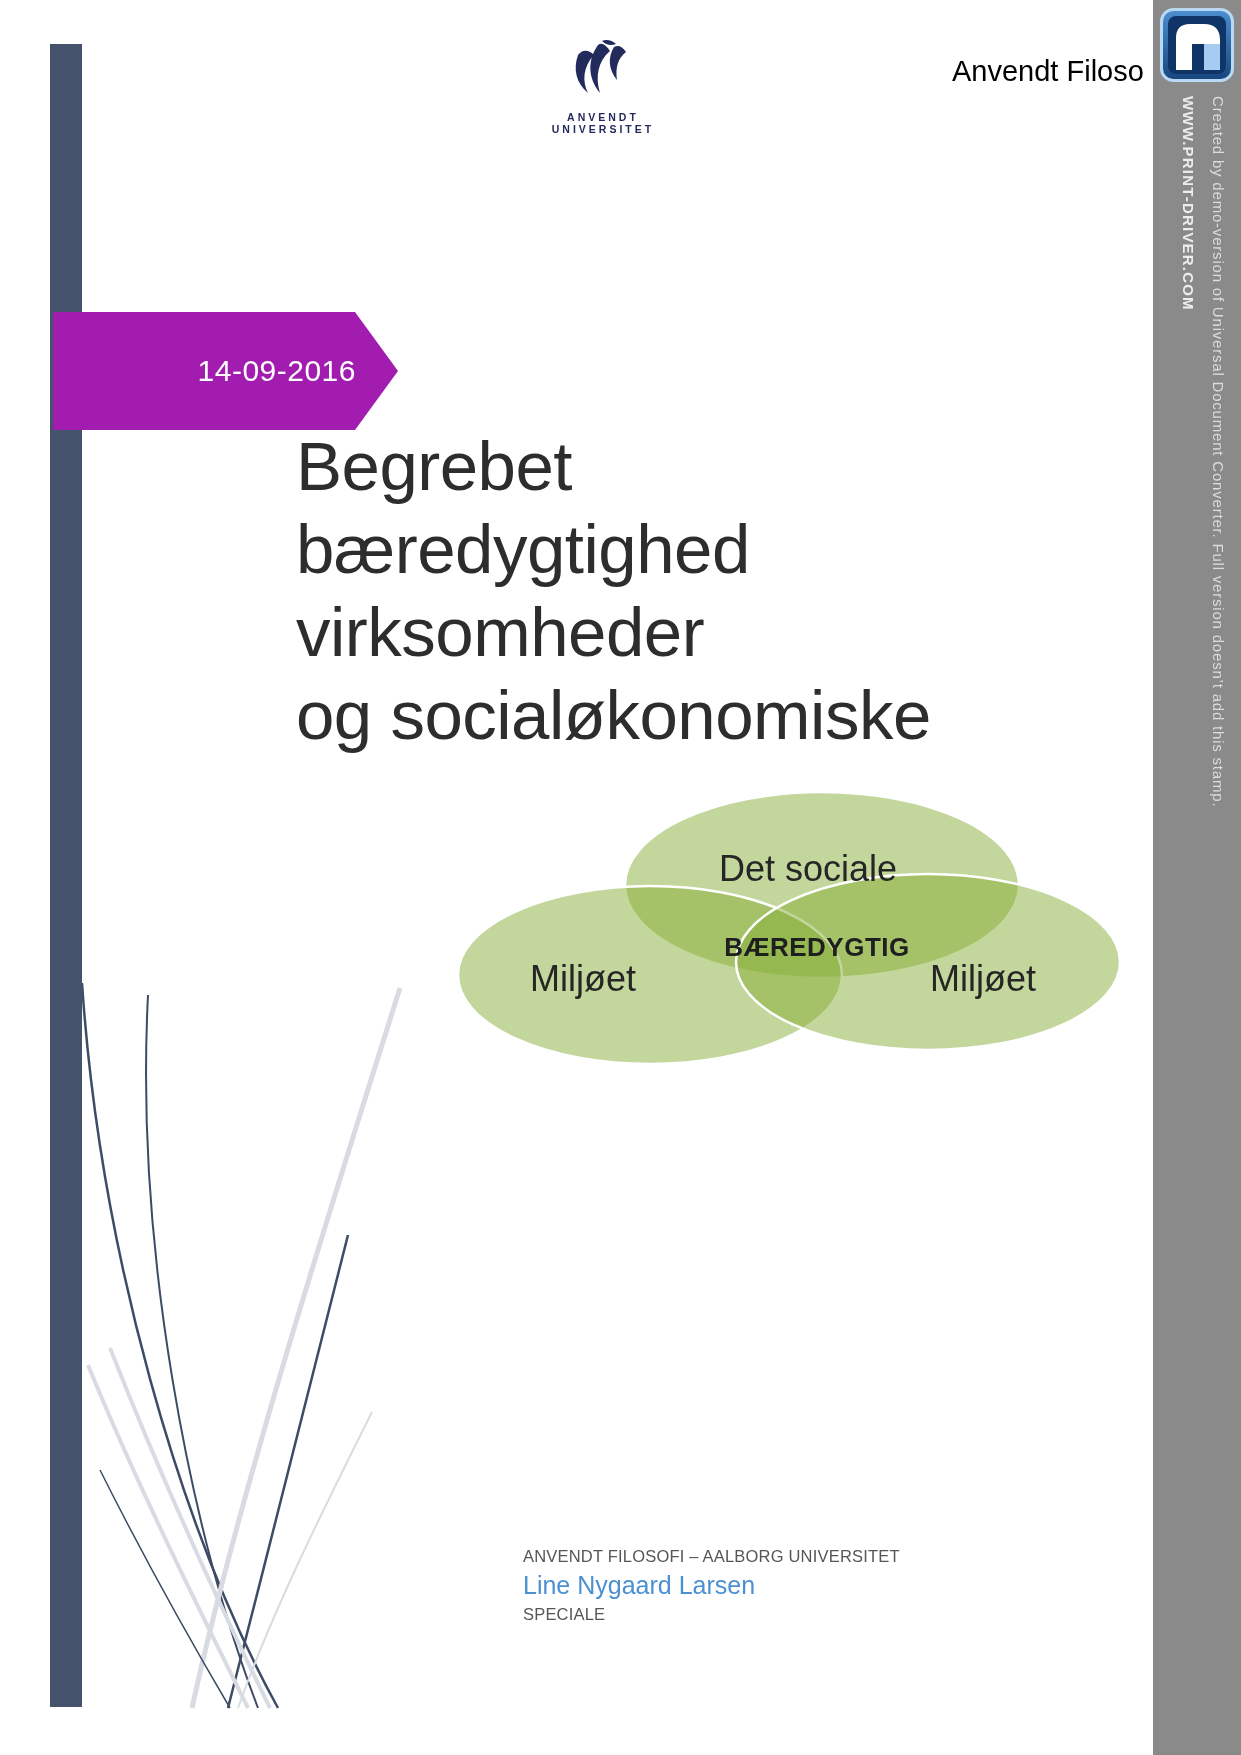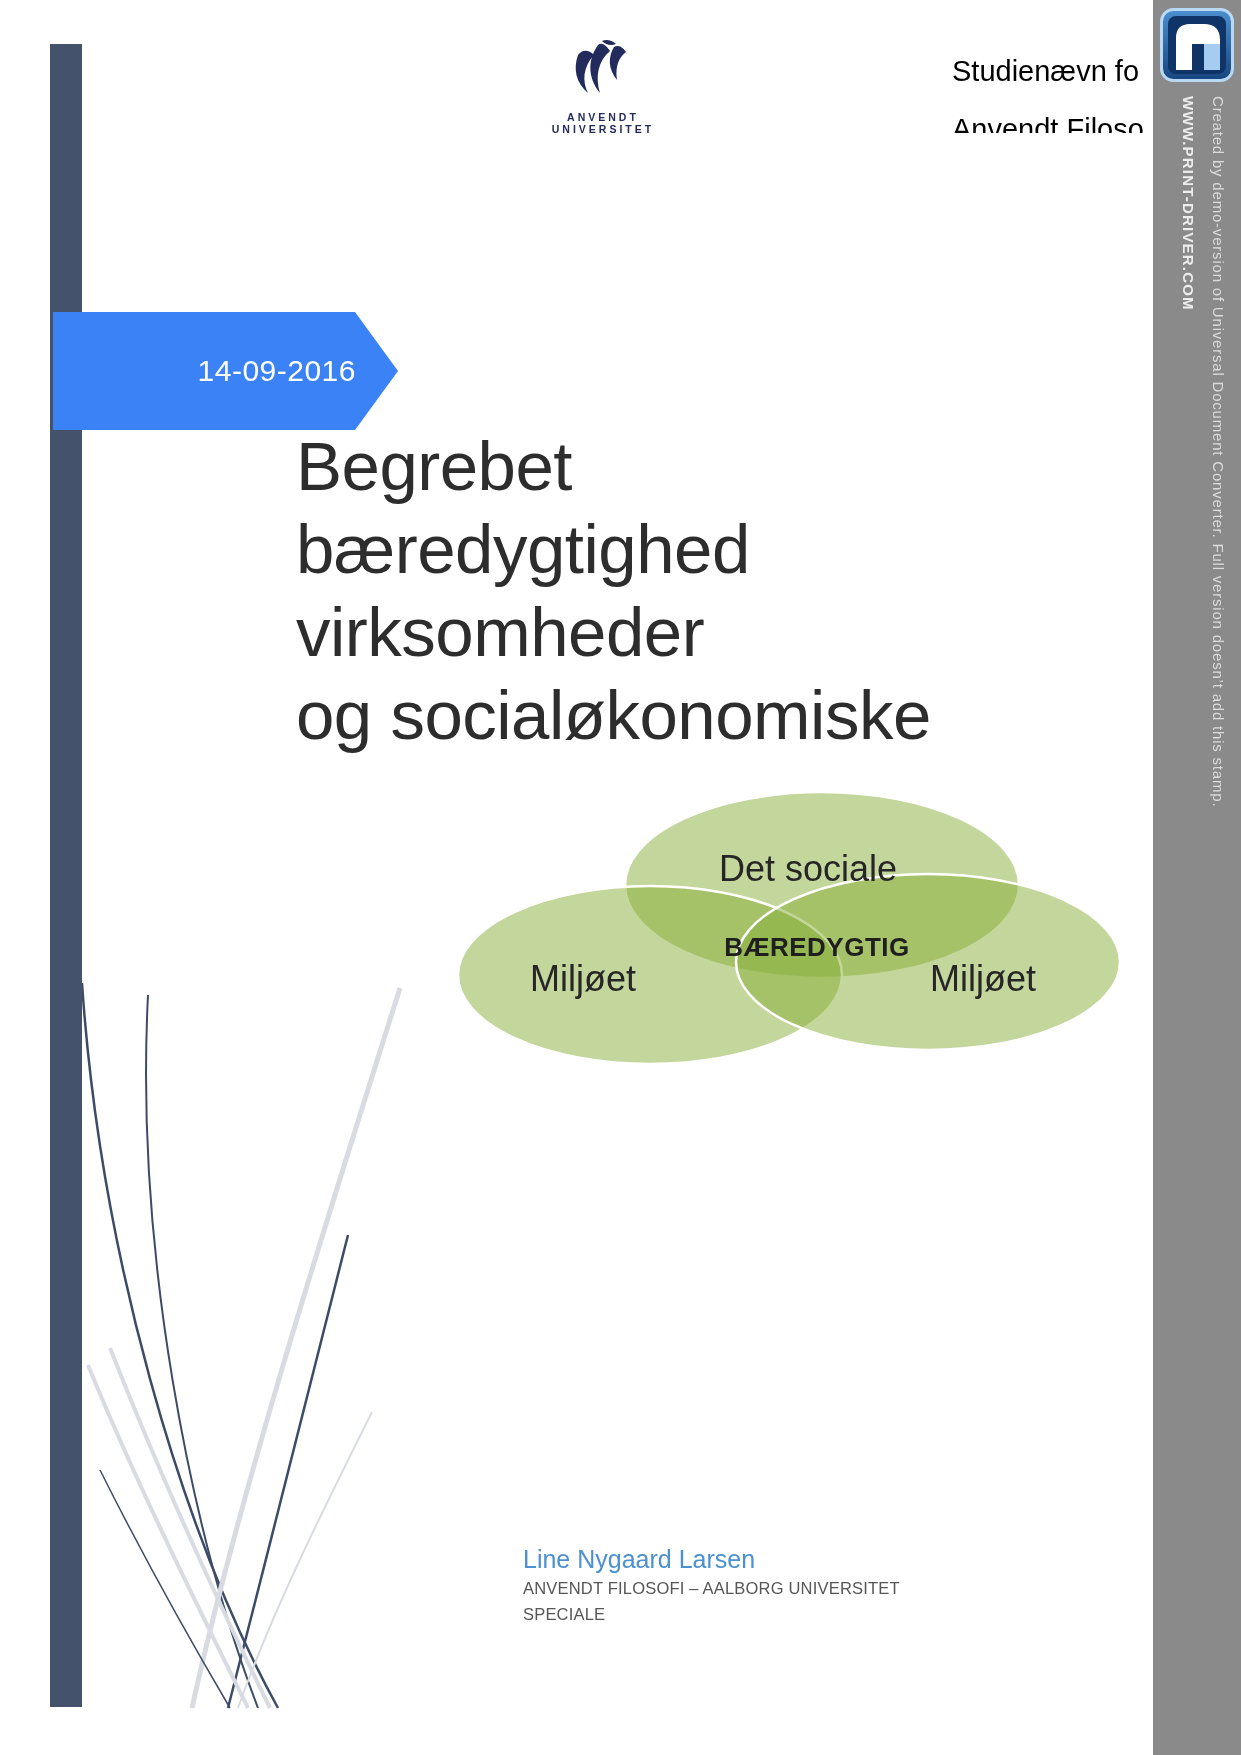--- a/index.html
+++ b/index.html
@@ -23,21 +23,21 @@
   }
 
   
   #header-right{
     left:952px;top:42px;width:205px;height:91px;overflow:hidden;
     font-size:29px;line-height:58px;color:#000;z-index:4;white-space:nowrap;
   }
 
   
   #date-banner{
-    left:53px;top:312px;width:345px;height:118px;background:#3b82f6;z-index:5;
+    left:53px;top:312px;width:345px;height:118px;background:#a21caf;z-index:5;
     clip-path:polygon(0 0,302px 0,345px 59px,302px 118px,0 118px);
     display:flex;align-items:center;justify-content:flex-end;
   }
   #date-banner .date{
     padding-right:42px;color:#ffffff;font-size:30px;letter-spacing:0.5px;
   }
 
   
   #doc-title{
     left:296px;top:425px;width:720px;z-index:4;
@@ -91,21 +91,20 @@
 
 <svg id="aau-logo" class="abs" viewBox="0 0 56 58" xmlns="http://www.w3.org/2000/svg">
   <path d="M6,16 C1,30 4,44 16,54 C10,42 11,28 22,16 C16,10 10,11 6,16 Z" fill="#232a5c"></path>
   <path d="M26,6 C16,20 15,38 28,54 C23,38 26,22 38,12 C34,6 30,3 26,6 Z" fill="#232a5c"></path>
   <path d="M42,8 C36,18 36,30 45,41 C43,29 46,19 54,13 C50,7 46,6 42,8 Z" fill="#232a5c"></path>
   <path d="M30,2 C34,6 39,7 44,5 C40,1 34,0 30,2 Z" fill="#232a5c"></path>
 </svg>
 <div id="aau-wordmark" class="abs">ANVENDT UNIVERSITET</div>
 
 <div id="header-right" class="abs">
-  <div>Studienævn fo</div>
   <div>Anvendt Filoso</div>
 </div>
 
 <div id="date-banner" class="abs">
   <span class="date">14-09-2016</span>
 </div>
 
 <div id="doc-title" class="abs">
   <div>Begrebet bæredygtighed</div>
   <div>virksomheder</div>
@@ -116,22 +115,22 @@
   <ellipse cx="822" cy="885" rx="197" ry="93" fill="rgba(135,173,55,0.5)" stroke="#ffffff" stroke-width="2.5"></ellipse>
   <ellipse cx="650" cy="975" rx="192" ry="89" fill="rgba(135,173,55,0.5)" stroke="#ffffff" stroke-width="2.5"></ellipse>
   <ellipse cx="928" cy="962" rx="192" ry="88" fill="rgba(135,173,55,0.5)" stroke="#ffffff" stroke-width="2.5"></ellipse>
 </svg>
 <div id="venn-label-top" class="abs venn-label">Det sociale</div>
 <div id="venn-label-left" class="abs venn-label">Miljøet</div>
 <div id="venn-label-right" class="abs venn-label">Miljøet</div>
 <div id="venn-label-center" class="abs venn-label">BÆREDYGTIG</div>
 
 <div id="author-block" class="abs">
+  <div id="author-affiliation">ANVENDT FILOSOFI – AALBORG UNIVERSITET</div>
   <div id="author-name">Line Nygaard Larsen</div>
-  <div id="author-affiliation">ANVENDT FILOSOFI – AALBORG UNIVERSITET</div>
   <div id="author-type">SPECIALE</div>
 </div>
 
 <div id="watermark-strip" class="abs">
   <svg id="udc-icon" viewBox="0 0 74 74" xmlns="http://www.w3.org/2000/svg">
     <defs>
       <linearGradient id="udcg" x1="0" y1="0" x2="0" y2="1">
         <stop offset="0" stop-color="#4c8fd0"></stop>
           <stop offset="1" stop-color="#16457e"></stop>
       </linearGradient>

